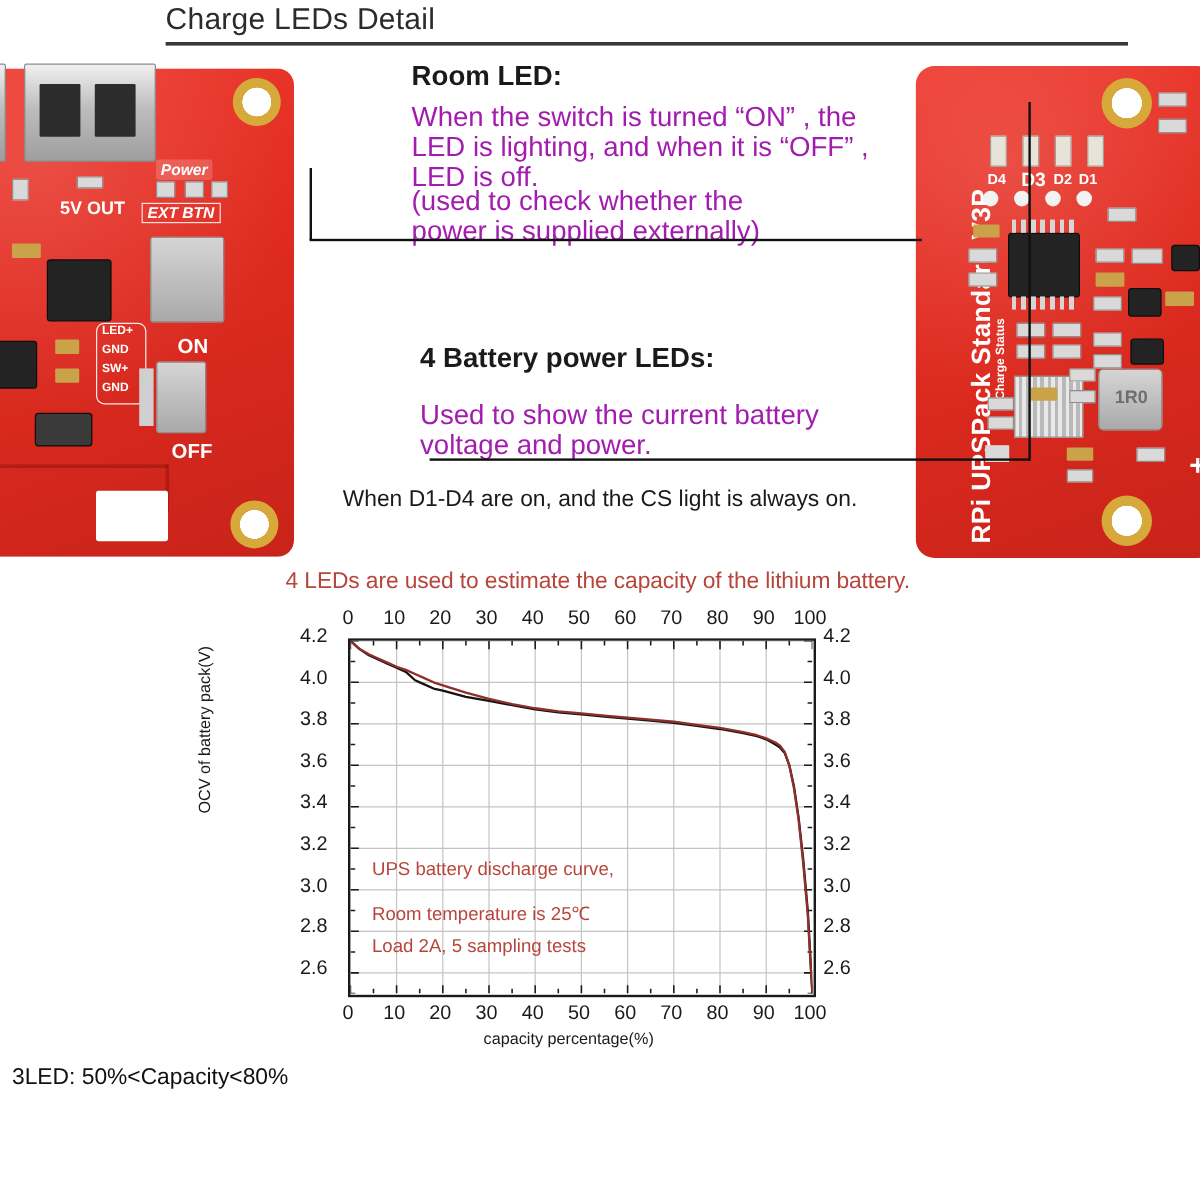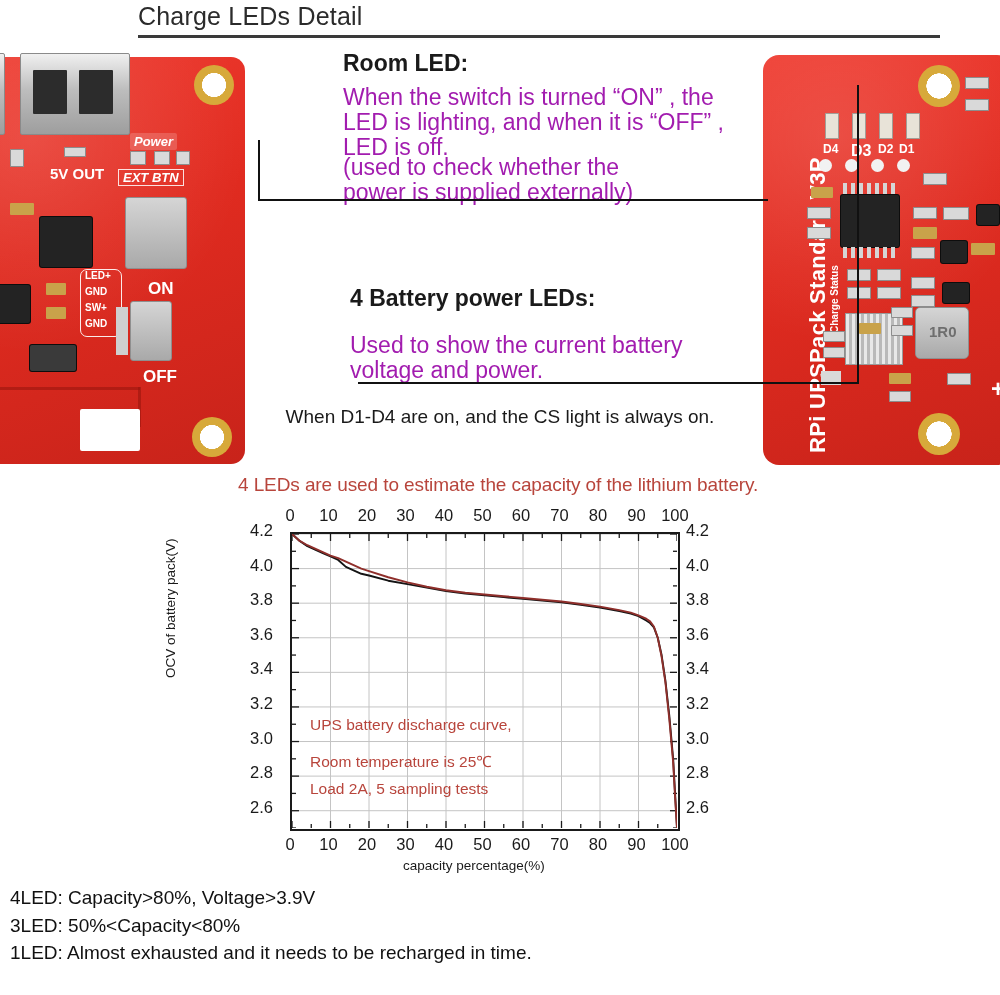--- a/index.html
+++ b/index.html
@@ -389,16 +389,14 @@
       <div class="tick-lab" style="left: 461px; top: 23px;">4.2</div>
       <div class="note-line" style="left: 85px; top: 218px;">UPS battery discharge curve,</div>
       <div class="note-line" style="left: 85px; top: 252px;">Room temperature is 25℃</div>
       <div class="note-line" style="left: 85px; top: 282px;">Load 2A, 5 sampling tests</div>
     </div>
   <div class="axis-title" style="left:178px; top:360px; font-size:13.5px;">capacity percentage(%)</div>
   <div class="axis-title" style="left:-62px; top:180px; transform:rotate(-90deg); transform-origin:left top; font-size:13.5px; white-space:nowrap;">OCV of battery pack(V)</div>
 </div>
 
 <div class="abs" id="led-legend">
-  <div class="legend-row">4LED: Capacity&gt;80%, Voltage&gt;3.9V</div>
   <div class="legend-row">3LED: 50%&lt;Capacity&lt;80%</div>
-  <div class="legend-row">1LED: Almost exhausted and it needs to be recharged in time.</div>
 </div>
 
 </body></html>

